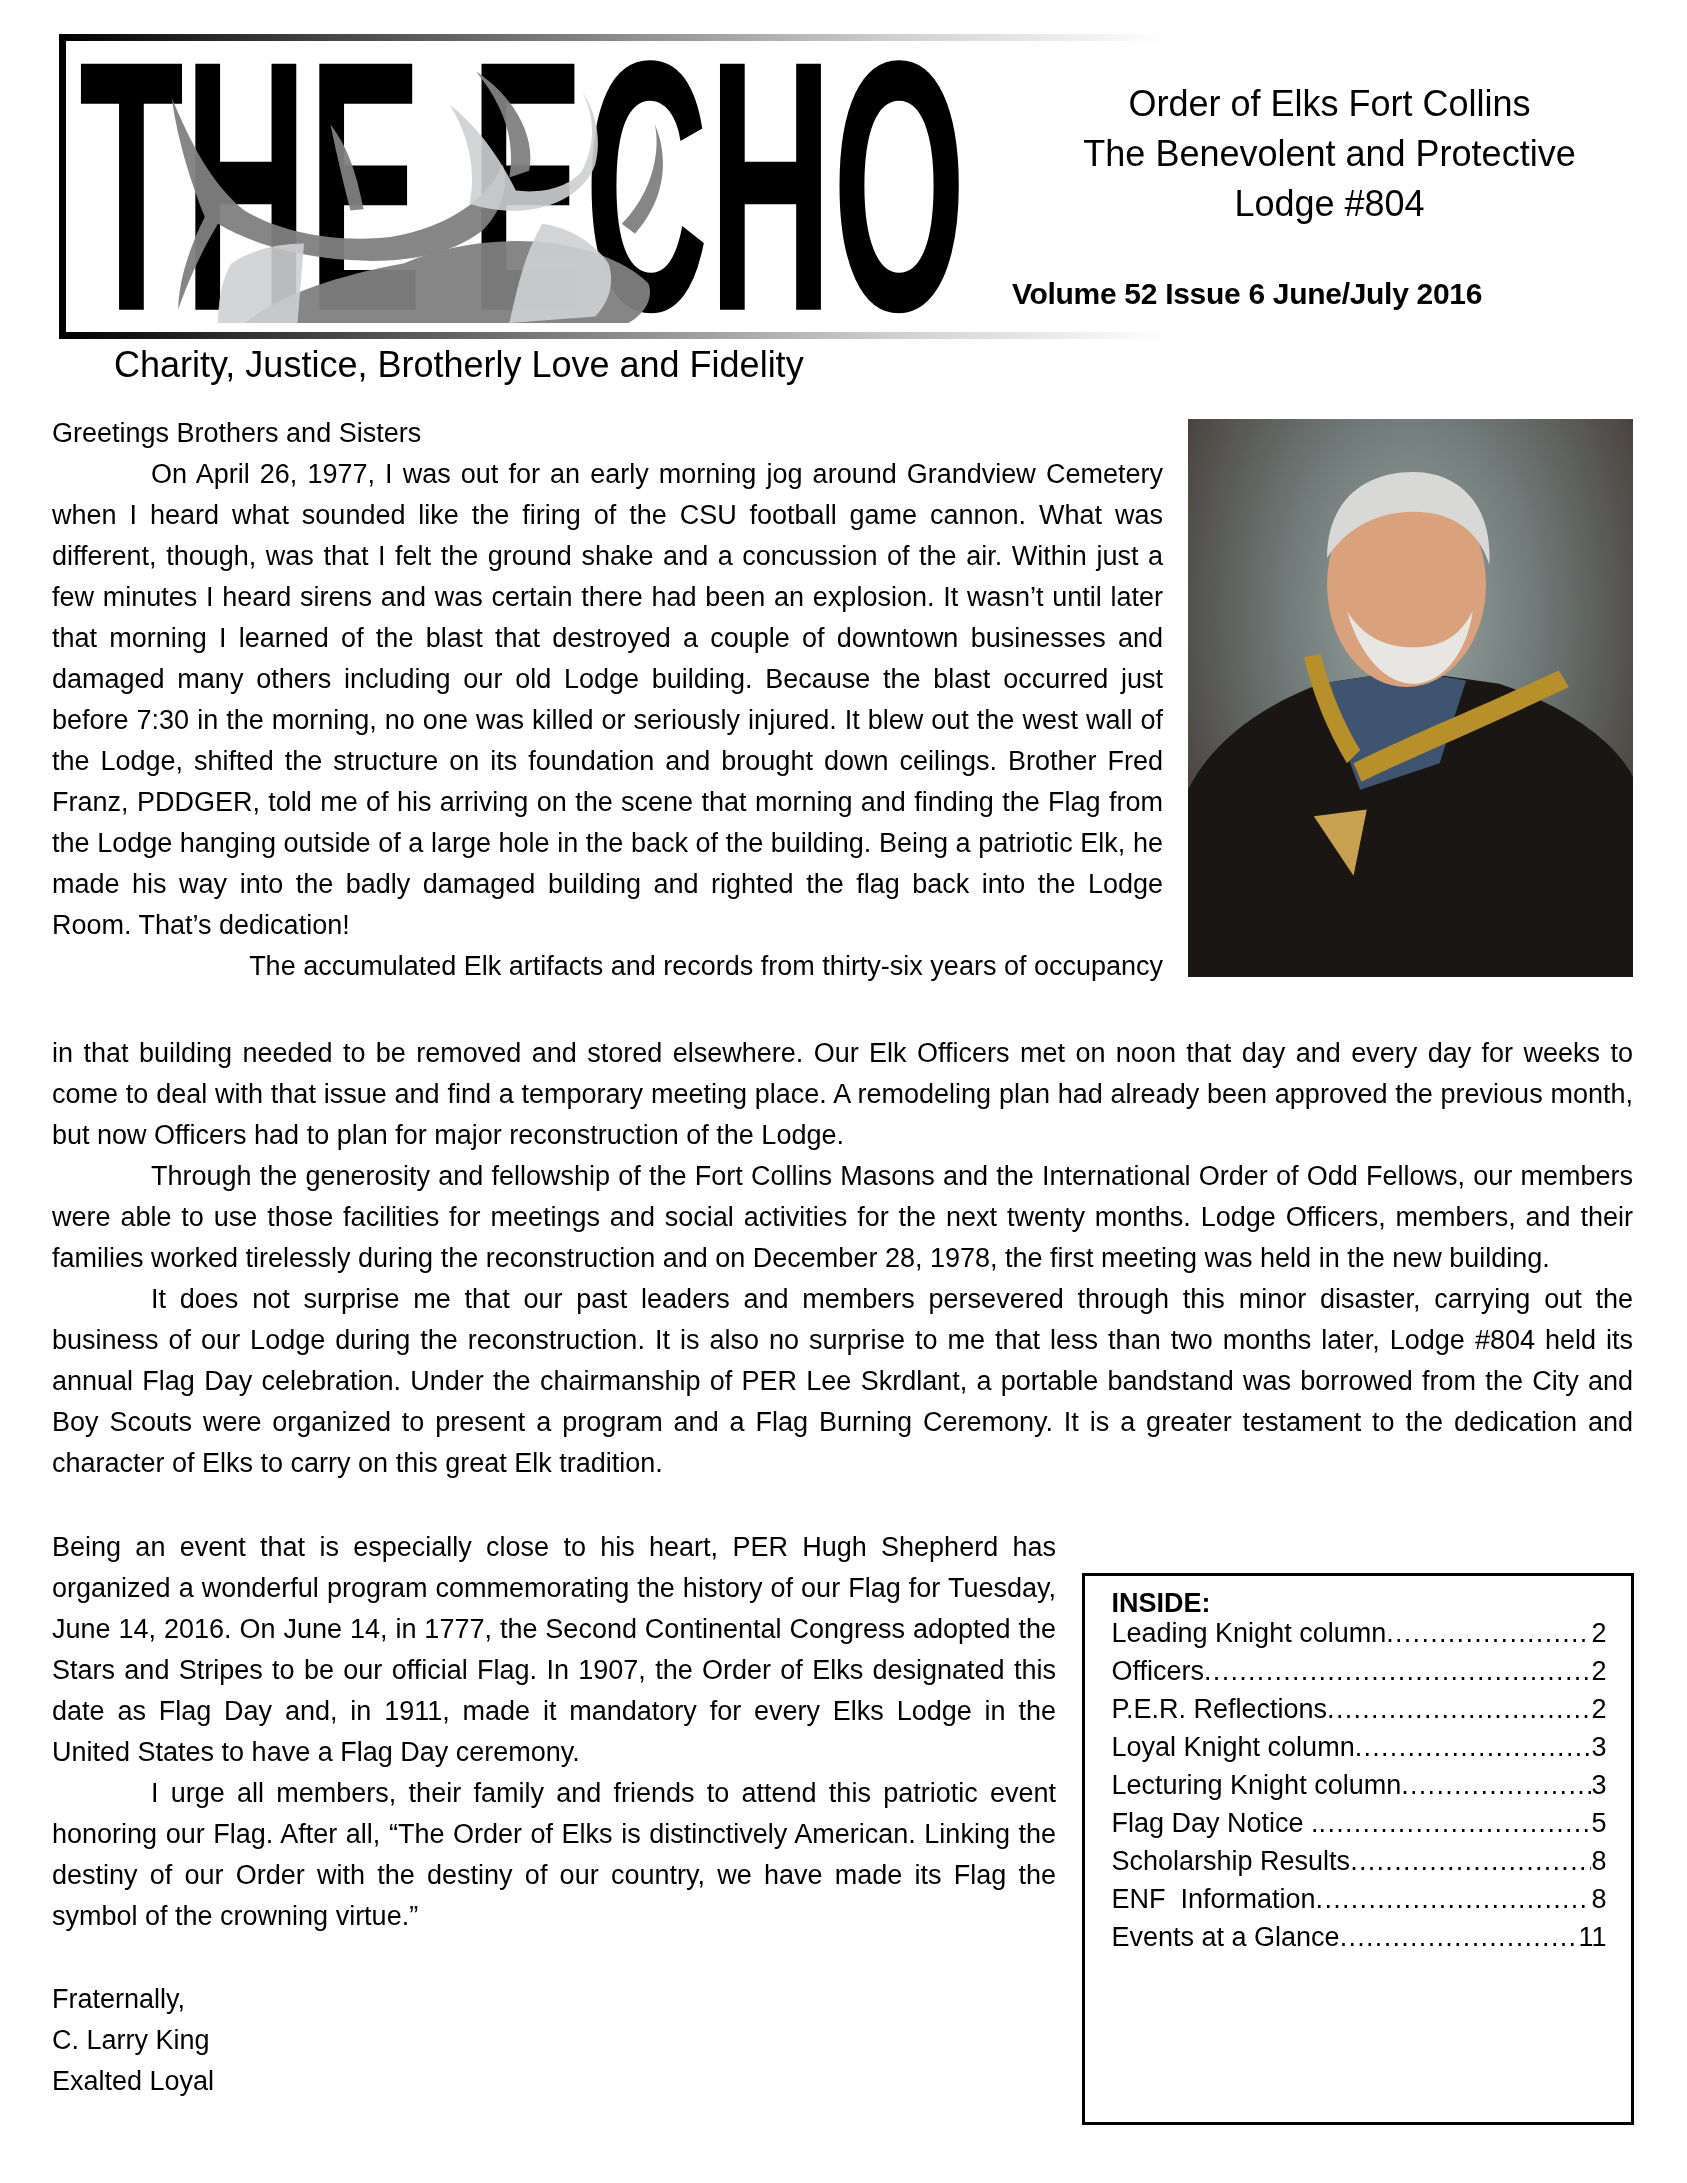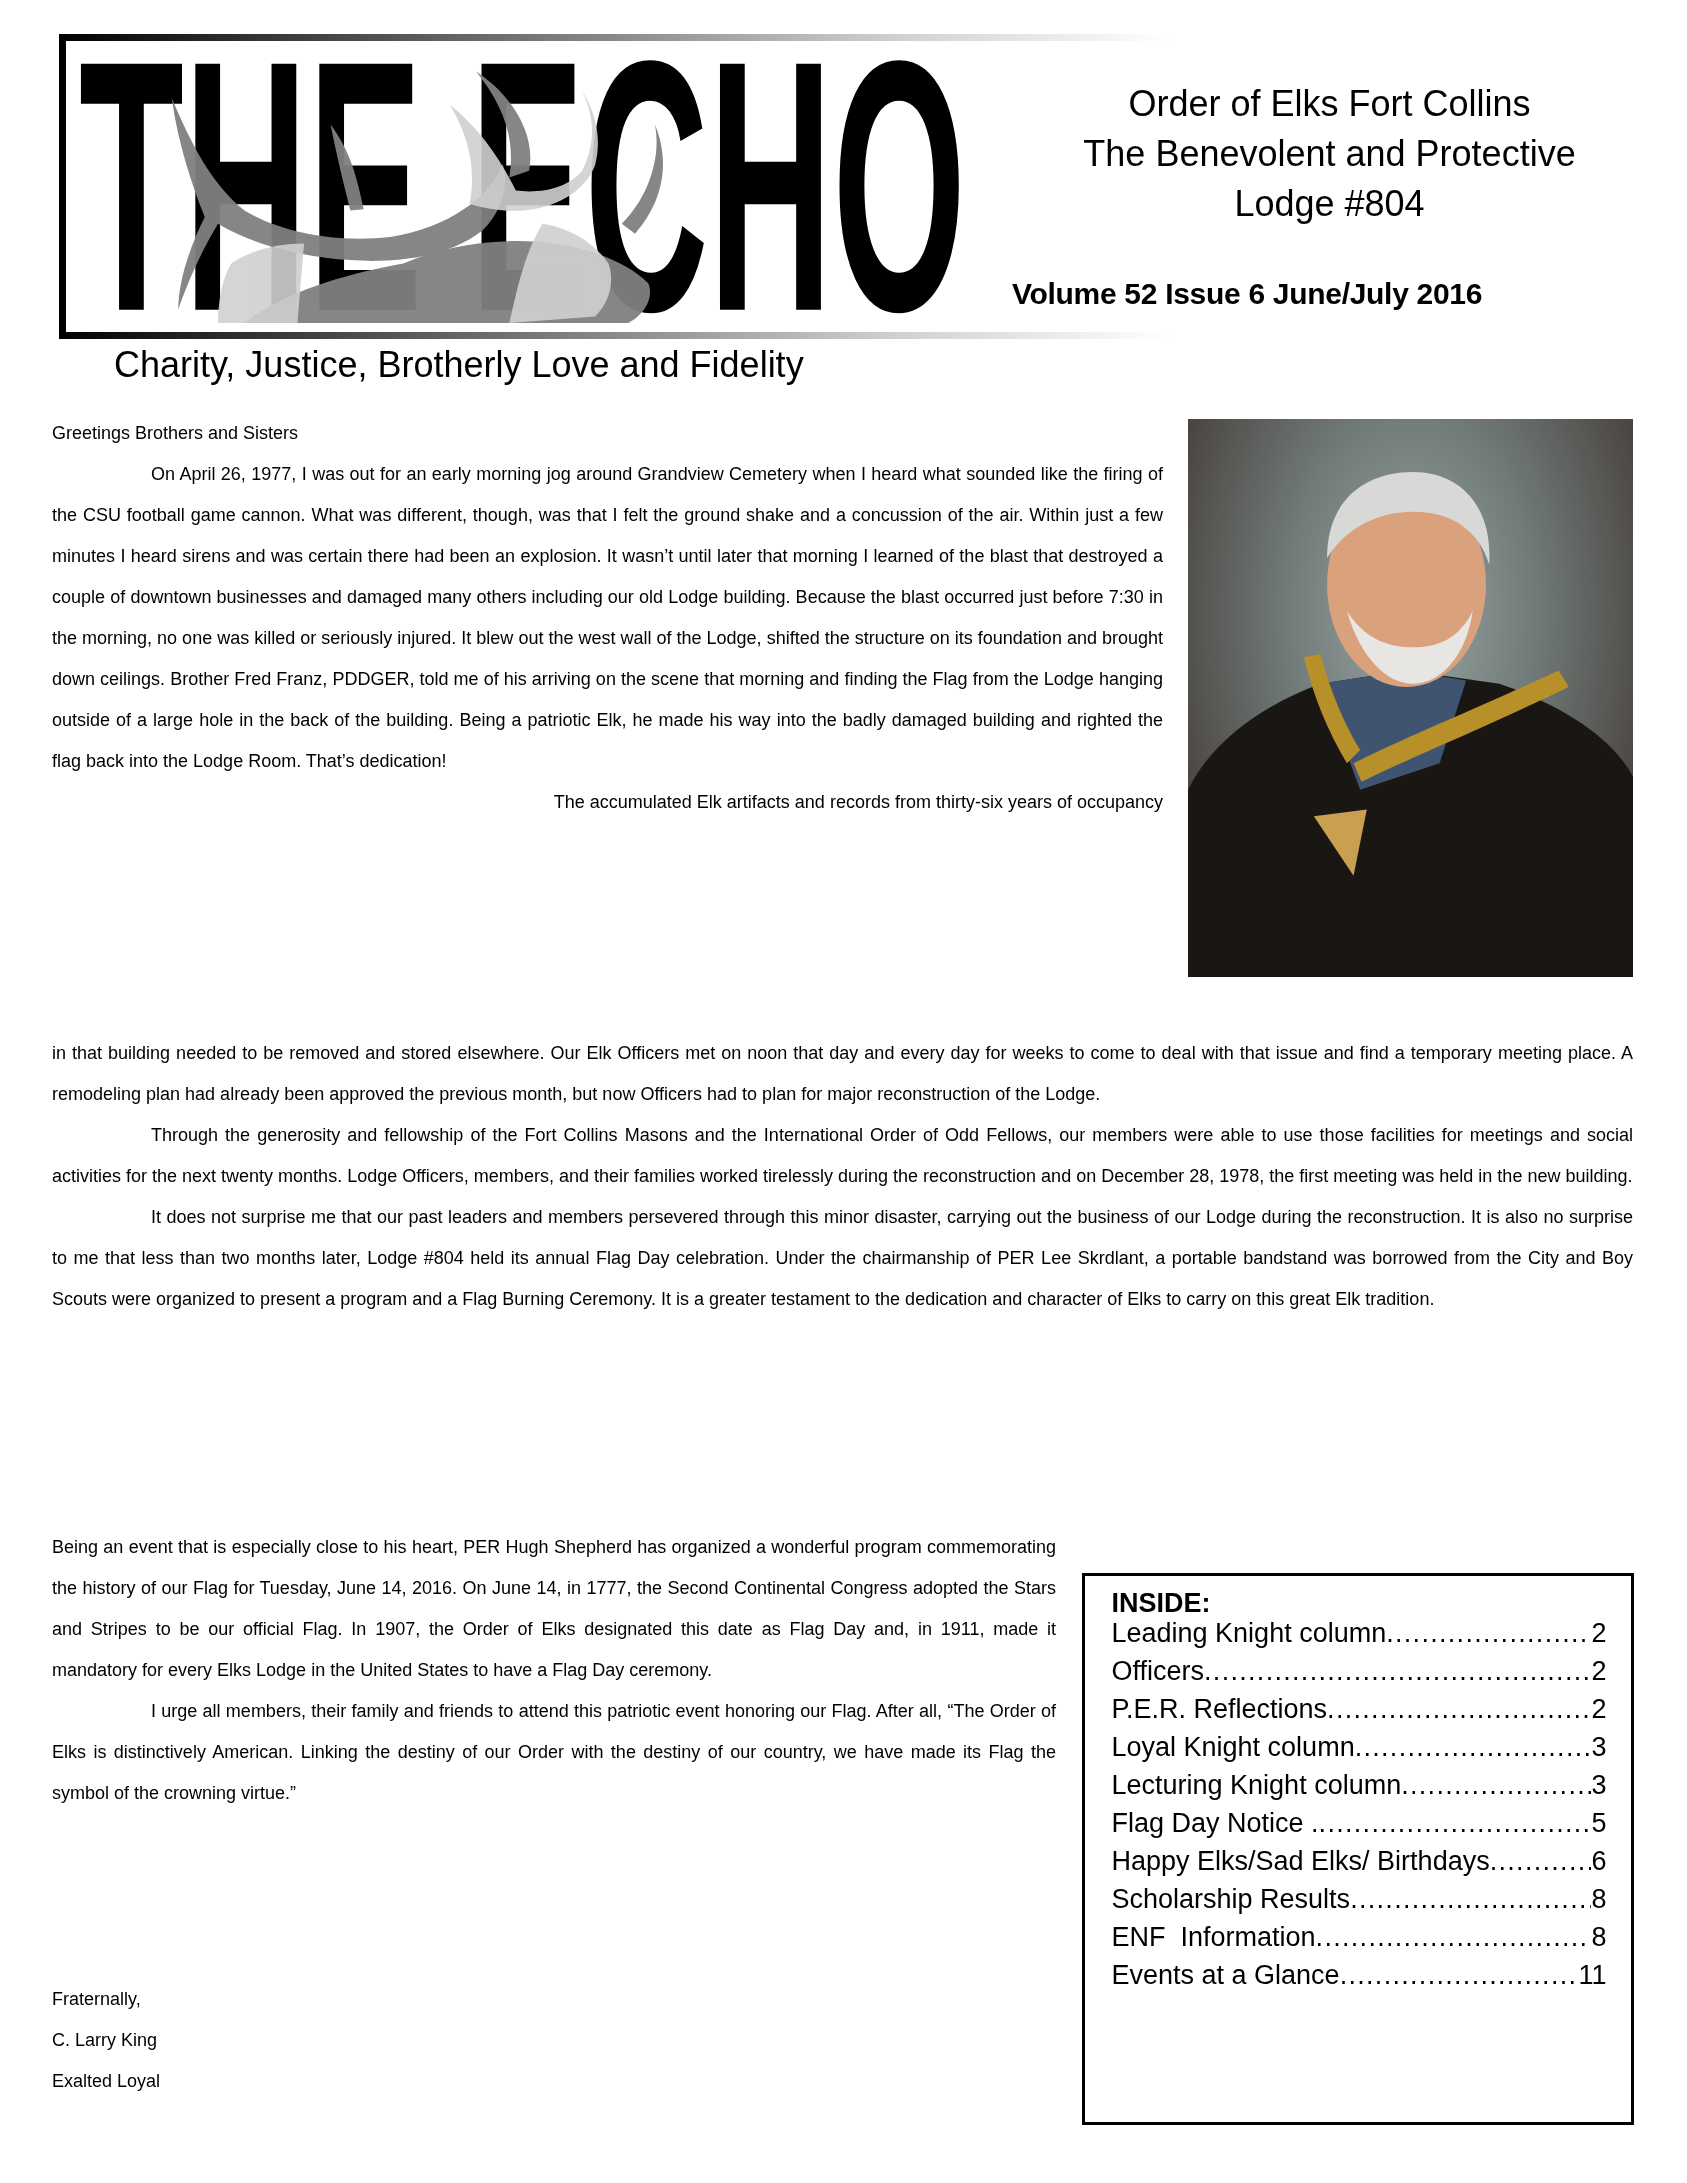--- a/index.html
+++ b/index.html
@@ -17,21 +17,21 @@
   .logo { position: absolute; left: 79px; top: 45px; width: 887px; height: 278px; }
   .logo svg { width: 100%; height: 100%; display: block; }
 
   .org-block { position: absolute; left: 1032px; top: 79px; width: 595px; text-align: center;
                font-size: 36px; line-height: 50px; }
   .issue-line { position: absolute; left: 1012px; top: 277px; width: 629px; text-align: left;
                 font-size: 30px; font-weight: bold; letter-spacing: -0.3px; }
   .motto { position: absolute; left: 114px; top: 344px; font-size: 36px; }
 
   
-  .text { position: absolute; font-size: 18px; line-height: 41px; }
+  .text { position: absolute; font-size: 27px; line-height: 41px; }
   .para { margin: 0; text-align: justify; }
   .indent { text-indent: 99px; }
   .col-left { left: 52px; width: 1111px; }
   .col-full { left: 52px; width: 1581px; }
   .col-narrow { left: 52px; width: 1004px; }
 
   .portrait { position: absolute; left: 1188px; top: 419px; width: 445px; height: 558px;
               background: radial-gradient(ellipse at 50% 35%, #9aa7a6 0%, #707a78 40%, #4a4440 80%, #2e2623 100%);
               overflow: hidden; }
   .portrait svg { width: 100%; height: 100%; display: block; }
@@ -155,25 +155,20 @@
         <span class="toc-label">Lecturing Knight column</span>
         <span class="toc-dots"></span>
         <span class="toc-page">3</span>
       </div>
     <div class="toc-row">
         <span class="toc-label">Flag Day Notice . </span>
         <span class="toc-dots"></span>
         <span class="toc-page">5</span>
       </div>
     <div class="toc-row">
-        <span class="toc-label">Happy Elks/Sad Elks/ Birthdays </span>
-        <span class="toc-dots"></span>
-        <span class="toc-page">6</span>
-      </div>
-    <div class="toc-row">
         <span class="toc-label">Scholarship Results</span>
         <span class="toc-dots"></span>
         <span class="toc-page">8</span>
       </div>
     <div class="toc-row">
         <span class="toc-label" style="white-space:pre;">ENF  Information</span>
         <span class="toc-dots"></span>
         <span class="toc-page">8</span>
       </div>
     <div class="toc-row">

